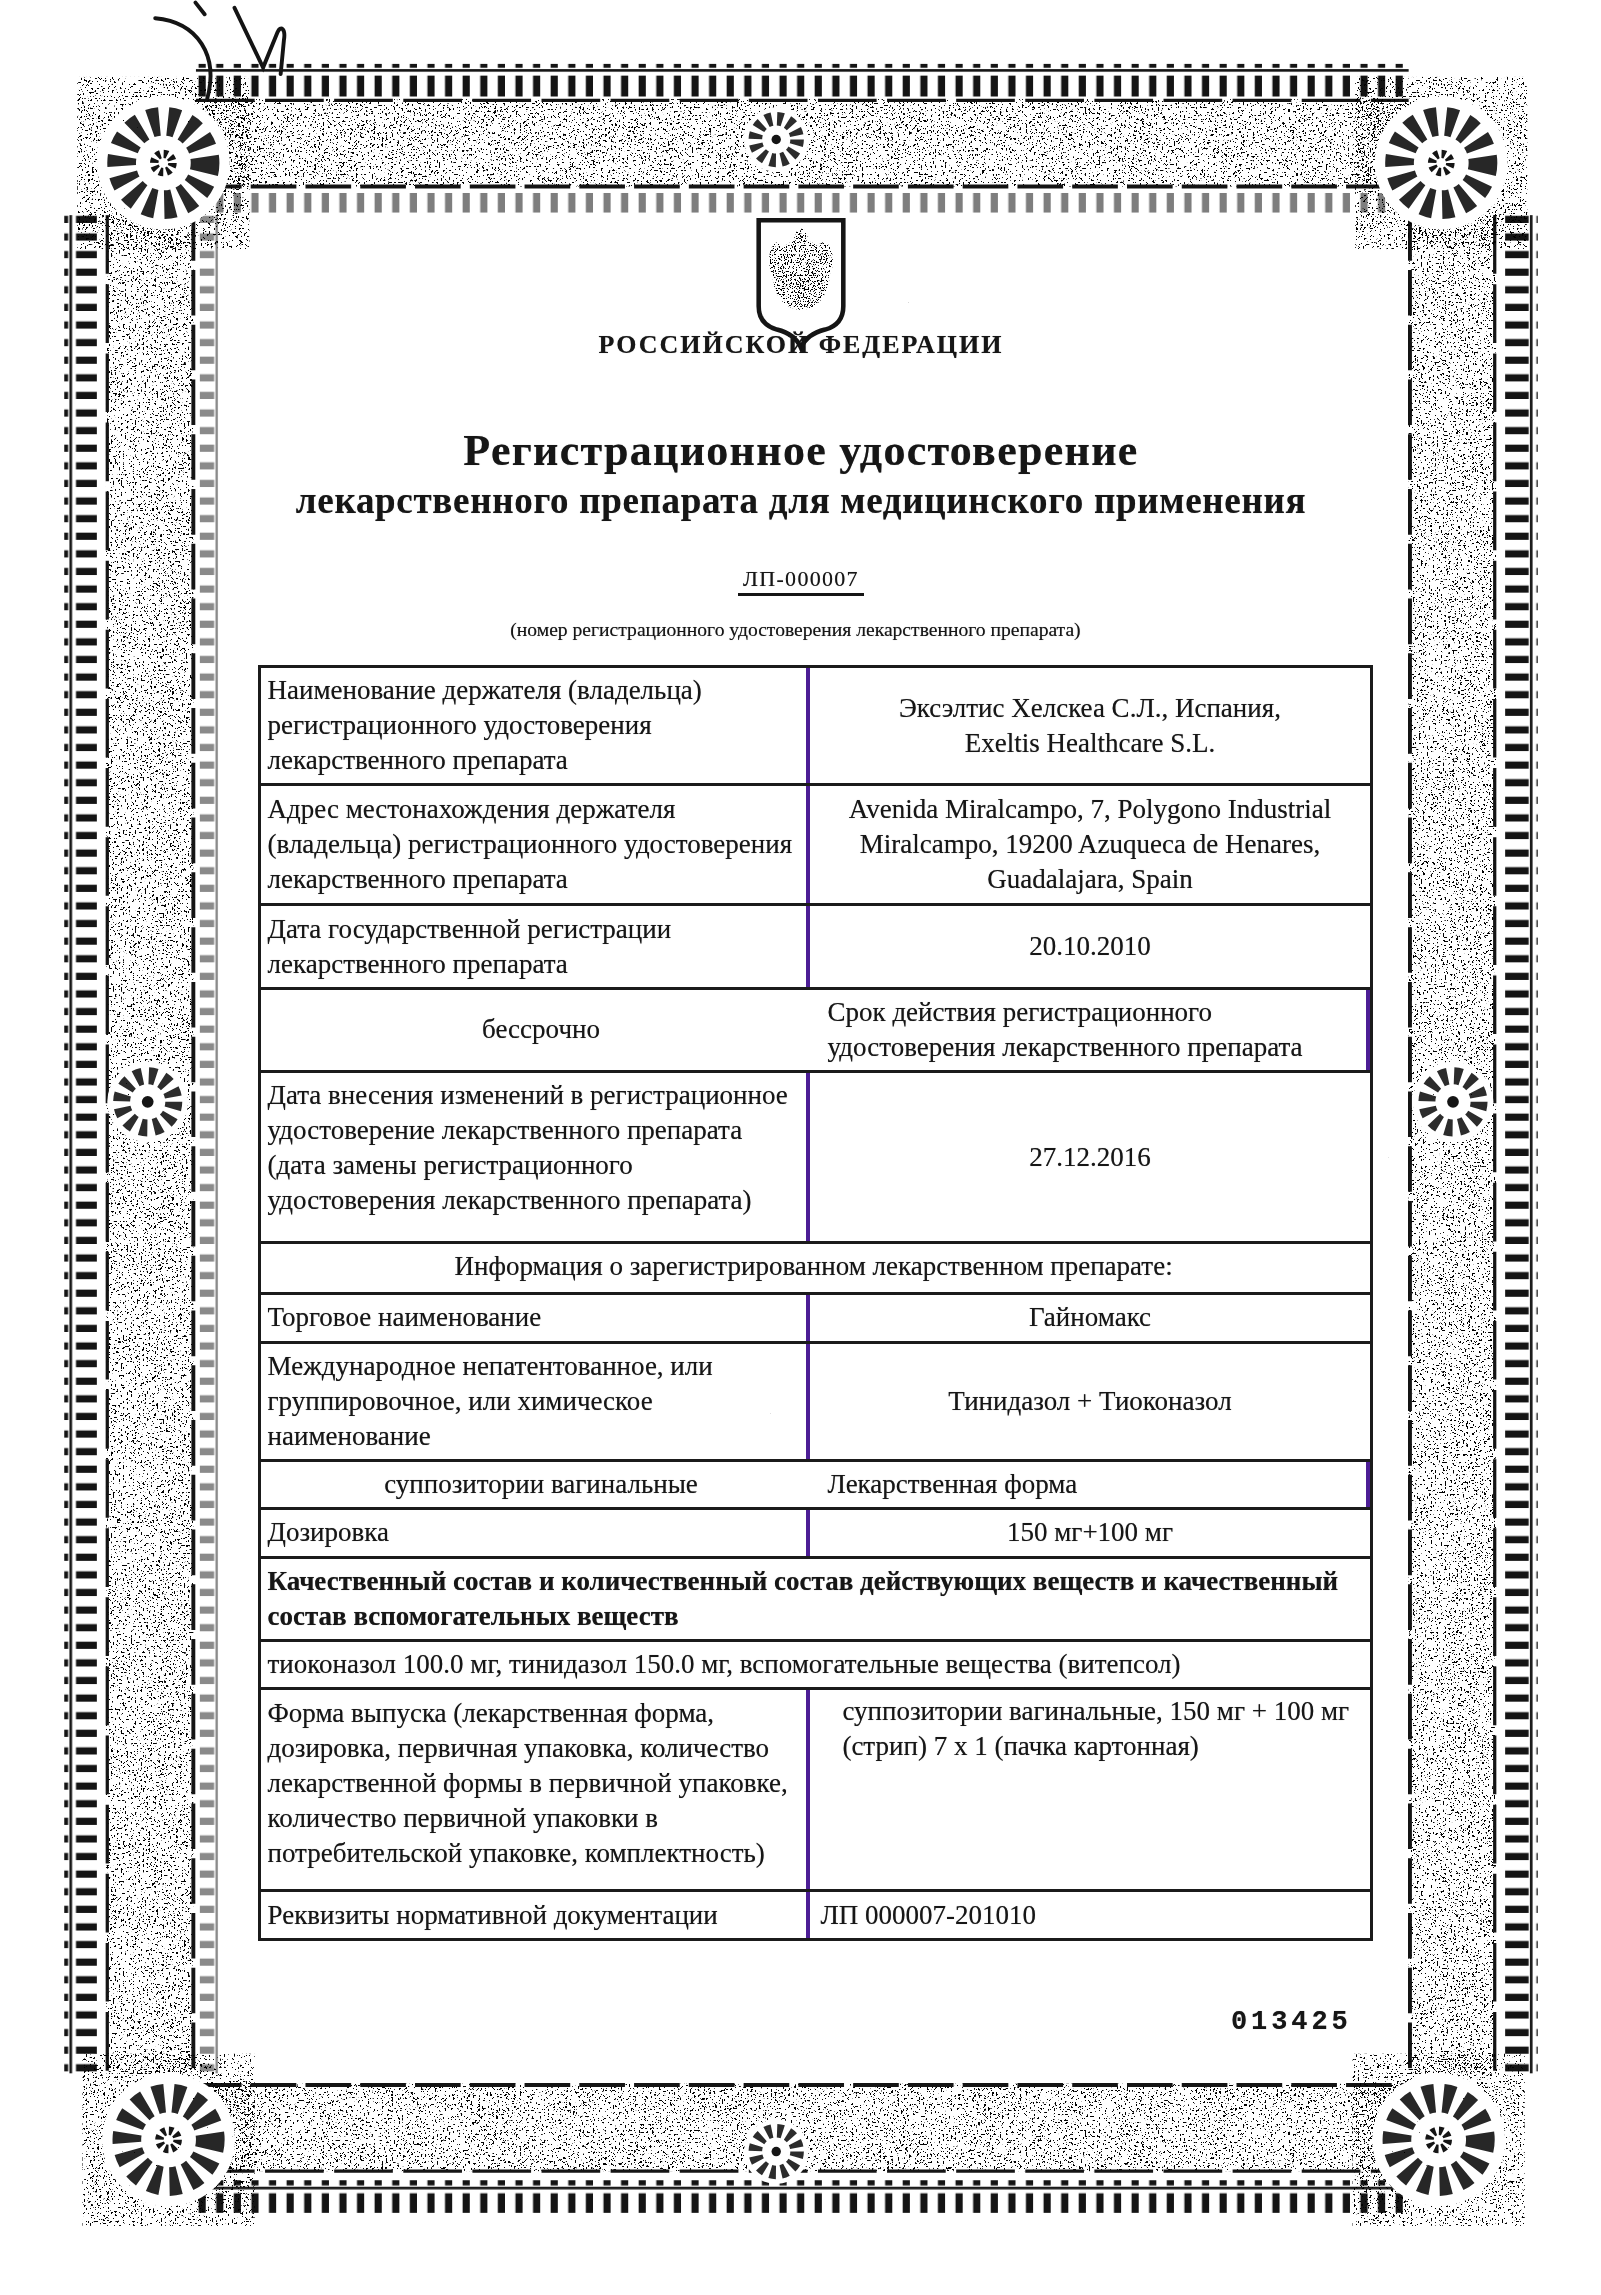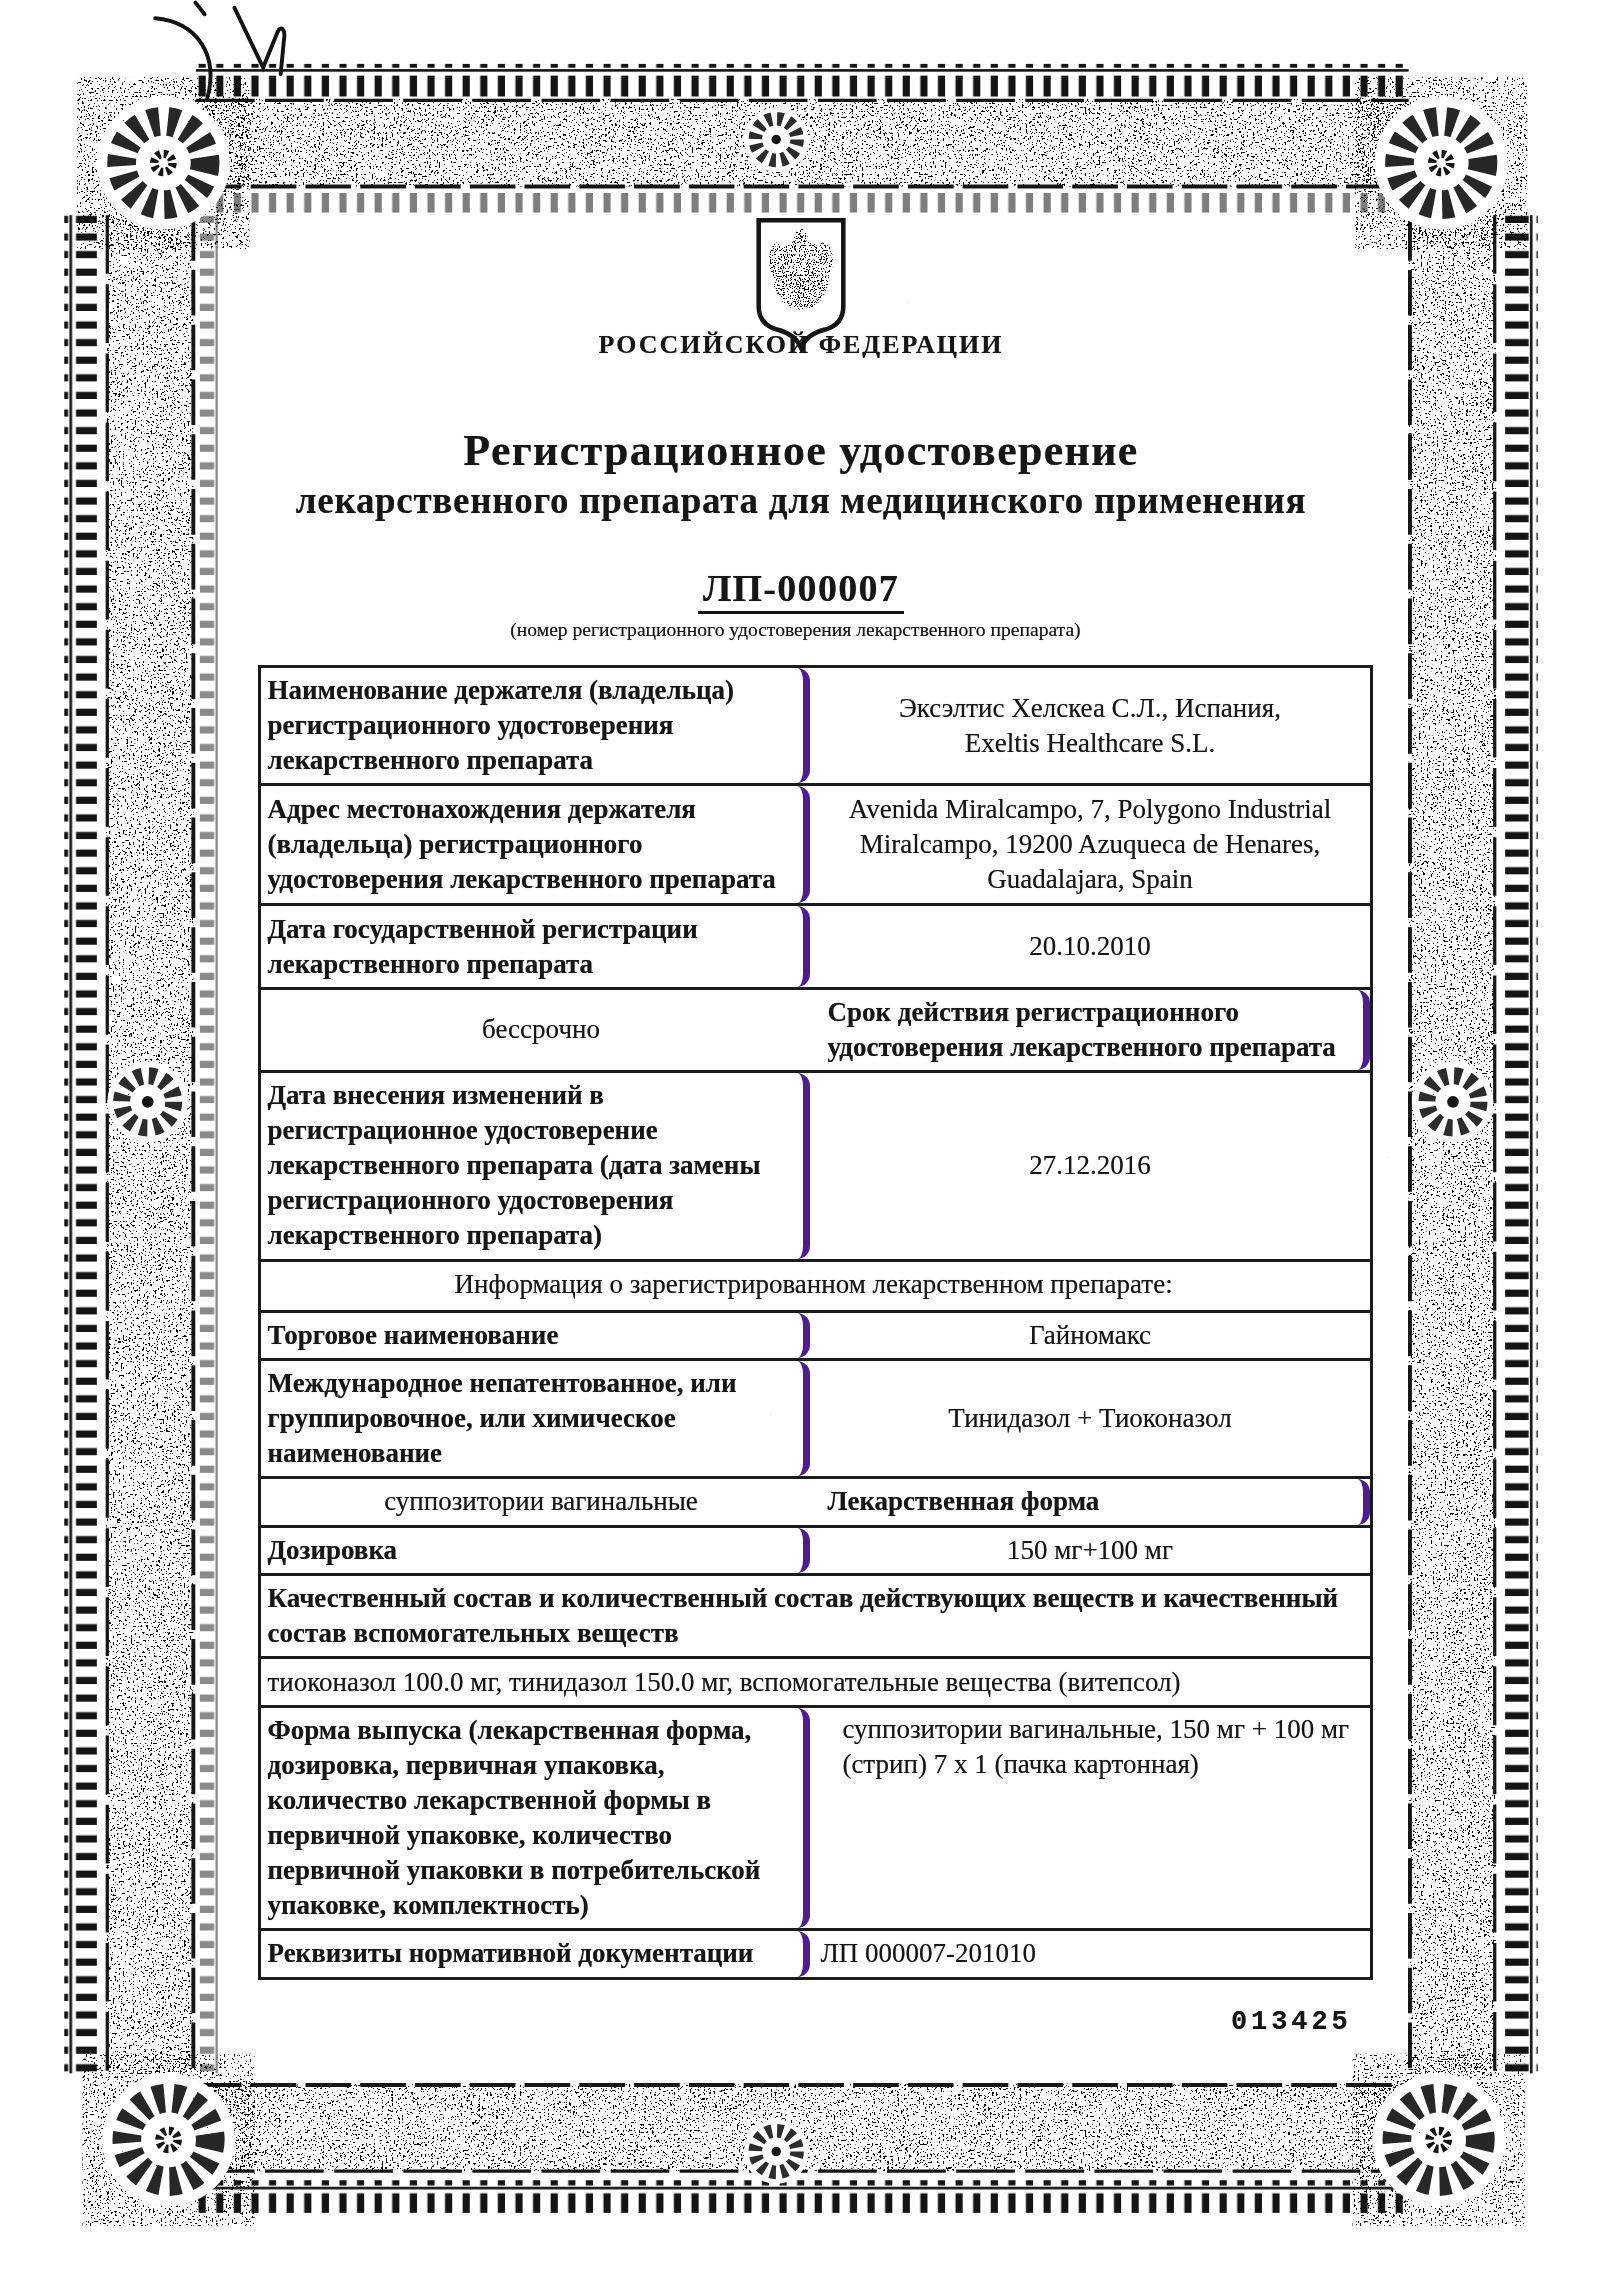--- a/index.html
+++ b/index.html
@@ -12,31 +12,31 @@
   .frame{position:absolute;left:0;top:0;}
   .squiggle{position:absolute;left:0;top:0;}
   .emblem{position:absolute;left:752px;top:215px;width:98px;height:138px;}
   .ministry{position:absolute;left:0;top:326px;width:1602px;text-align:center;
     font-size:26px;line-height:38px;font-weight:700;letter-spacing:2px;}
   .doc-title{position:absolute;left:0;top:425px;width:1602px;text-align:center;
     font-weight:700;}
   .doc-title .t1{font-size:44px;line-height:51px;letter-spacing:1.3px;}
   .doc-title .t2{font-size:37px;line-height:50px;letter-spacing:0.7px;}
   .regnum-wrap{position:absolute;left:0;top:566px;width:1602px;text-align:center;}
-  .regnum{display:inline-block;font-size:38px;font-weight:700;letter-spacing:1.3px;
+  .regnum{display:inline-block;font-size:22px;font-weight:400;letter-spacing:1.3px;
     border-bottom:3.3px solid #151515;padding:0 5.2px 1.3px;}
   .regcap{position:absolute;left:0;top:617px;width:1591px;text-align:center;
     font-size:19.6px;line-height:25px;}
   .table{position:absolute;left:258px;top:665px;width:1115px;
     border:3.9px solid #1b1b1b;box-sizing:border-box;font-size:27px;line-height:35px;}
   .row{display:flex;border-top:3.3px solid #1b1b1b;box-sizing:border-box;}
   .row:first-child{border-top:none;}
   .cell{box-sizing:border-box;}
-  .label{width:549px;flex:0 0 549px;border-right:7px solid #4c1d95;
-    padding:5.2px 9px 5.2px 6.5px;font-weight:700;border-radius:13px;}
+  .label{width:549px;flex:0 0 549px;border-right:4px solid #4c1d95;
+    padding:5.2px 9px 5.2px 6.5px;font-weight:400;}
   .value{flex:1;display:flex;align-items:center;justify-content:center;
     text-align:center;padding:3.9px 10.4px;white-space:pre-line;}
   .value.vleft{justify-content:flex-start;text-align:left;}
   .value.vtop{align-items:flex-start;margin-left:22px;}
   .fullcell{width:100%;padding:5.2px 10.4px 5.2px 6.5px;box-sizing:border-box;white-space:pre-line;}
   .fullcell.fcenter{text-align:center;}
   .fullcell.fbold{font-weight:700;}
   .serial{position:absolute;left:1231px;top:2007px;
     font-family:"Liberation Mono","DejaVu Sans Mono",monospace;
     font-size:27px;font-weight:700;letter-spacing:3.9px;}

